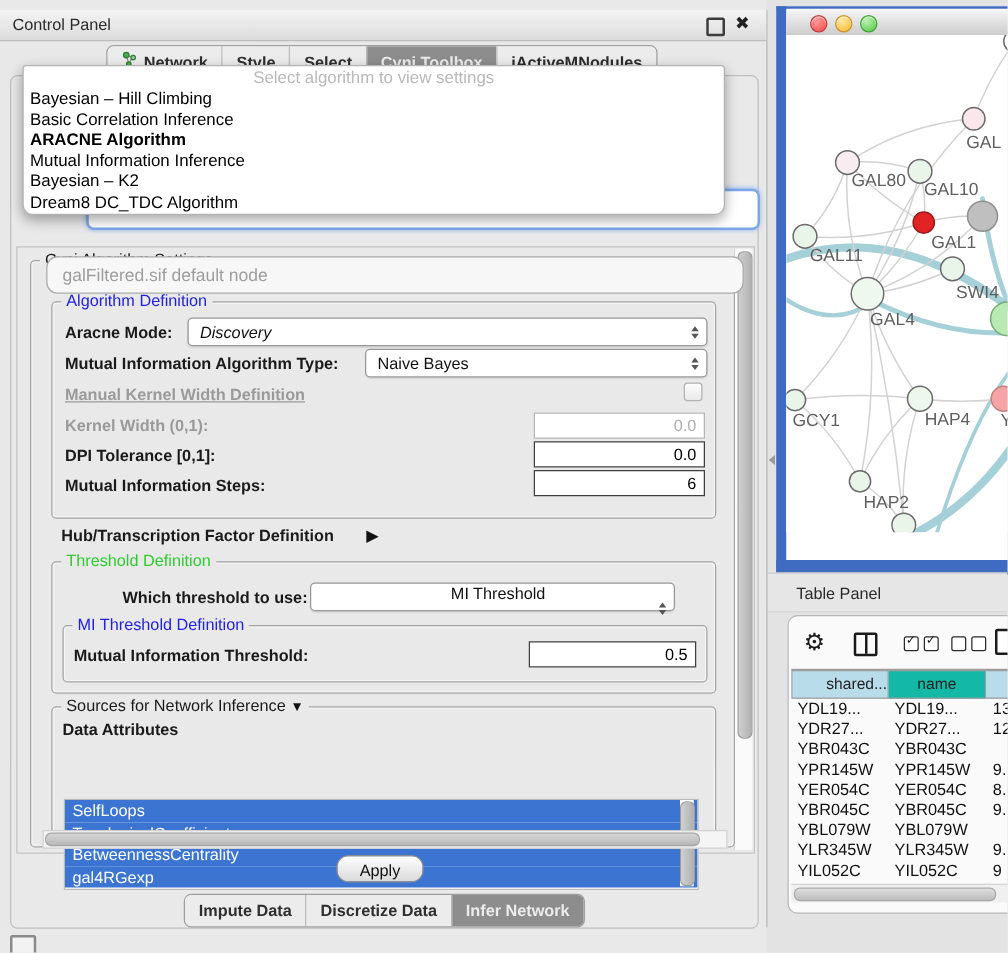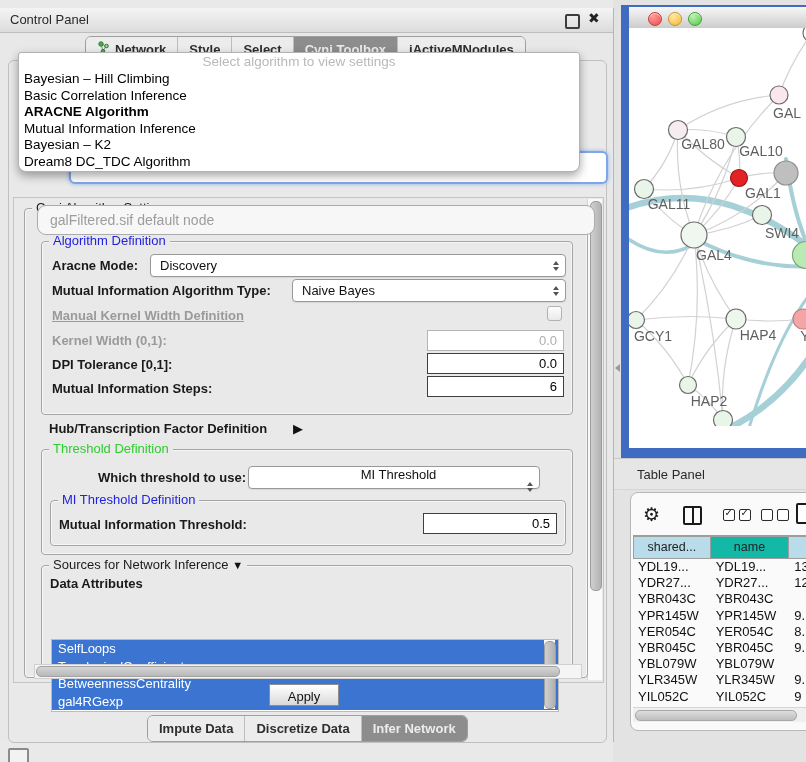--- a/index.html
+++ b/index.html
@@ -79,21 +79,21 @@
 
   .checkbox{width:13px;height:13px;border:1px solid #b2b2b2;border-radius:3px;
     background:linear-gradient(#fdfdfd,#e9e9e9);}
 
   .attr-list{left:26px;top:430px;width:506px;height:71px;background:#fff;border:1px solid #bbb;overflow:hidden;}
   .attr-item{height:17.5px;line-height:17.5px;padding-left:6px;font-size:13px;color:#fff;background:#3b75d1;}
   .list-vscroll{left:519px;top:431px;width:11px;height:69px;background:#fff;}
   .list-vthumb{left:0px;top:1px;width:10px;height:66px;border-radius:5px;
     background:linear-gradient(90deg,#d0d0d0,#b0b0b0);border:1px solid #9c9c9c;}
 
-  .apply-btn{left:260px;top:623px;width:70px;height:22px;border:1px solid #8d8d8d;border-radius:0;
+  .apply-btn{left:260px;top:623px;width:70px;height:22px;border:1px solid #8d8d8d;border-radius:10px;
     background:linear-gradient(#ffffff,#d9d9d9);font-size:13px;color:#111;text-align:center;line-height:21px;}
 
   .bottom-tabbar{left:138px;top:654px;height:25px;display:flex;background:#ececec;
     border:1px solid #9e9e9e;border-radius:6px;overflow:hidden;}
 
   .hub-arrow{font-size:13px;color:#111;}
   .src-arrow{font-size:11px;color:#111;}
 
   
   .dock-icon{left:8px;top:748px;width:17px;height:13px;border:2px solid #8a8a8a;border-radius:2px;background:#f2f2f2;}
@@ -125,21 +125,21 @@
   .cb-pair{display:flex;gap:4px;}
   .cb{width:10px;height:10px;border:1.5px solid #2a2a2a;border-radius:2px;position:relative;background:#fff;}
   .cb.checked::after{content:"✓";position:absolute;left:0.5px;top:-3px;font-size:10px;font-weight:bold;color:#1a1a1a;}
   .icon-file{left:165px;top:10px;width:13px;height:17px;border:2px solid #1a1a1a;border-radius:2px;background:#fff;}
 
   .tp-table{left:2px;top:42px;width:216px;height:168px;overflow:hidden;border-top:1px solid #9e9e9e;}
   .tp-hrow{display:flex;height:23px;}
   .tp-hcell{box-sizing:border-box;border:1px solid #9e9e9e;border-left:none;font-size:12.5px;color:#222;
     text-align:center;line-height:21px;background:#14b8a6;}
   .tp-hcell:first-child{border-left:1px solid #9e9e9e;}
-  .tp-hcell.selcol{background:#b9dcea;}
+  .tp-hcell.selcol{background:#b9dcea;text-align:right;}
   .tp-row{display:flex;height:16.2px;}
   .tp-cell{box-sizing:border-box;font-size:13px;color:#111;padding-left:5px;line-height:16px;white-space:nowrap;overflow:hidden;}
   .tp-hscroll{left:2px;top:214px;width:216px;height:14px;background:#f0f0f0;border-top:1px solid #d5d5d5;}
   .tp-hthumb{left:2px;top:2px;width:160px;height:9px;border-radius:5px;
     background:linear-gradient(#dedede,#bdbdbd);border:1px solid #a8a8a8;}
 </style>
 </head>
 <body>
 
 <div class="abs right-bg"></div>
@@ -304,21 +304,21 @@
         <div class="abs vscroll-thumb"></div>
       </div>
 
       <div class="abs group" style="left:10px;top:10px;width:562px;height:468px;">
         <span class="gtitle black">Cyni Algorithm Settings</span>
 
         <div class="abs group" style="left:16px;top:32px;width:530px;height:172px;">
           <span class="gtitle blue">Algorithm Definition</span>
 
           <span class="abs lbl" style="left:10px;top:16px;">Aracne Mode:</span>
-          <div class="abs combo" style="left:108px;top:12px;width:414px;">
+          <div class="abs combo" style="left:108px;top:12px;width:414px;font-style:italic;">
             <span class="ctext">Discovery</span>
             <span class="stepper">
                 <span class="tri-up"></span>
                 <span class="tri-dn"></span>
               </span>
           </div>
 
           <span class="abs lbl" style="left:10px;top:41px;">Mutual Information Algorithm Type:</span>
           <div class="abs combo" style="left:250px;top:37px;width:272px;">
             <span class="ctext">Naive Bayes</span>

